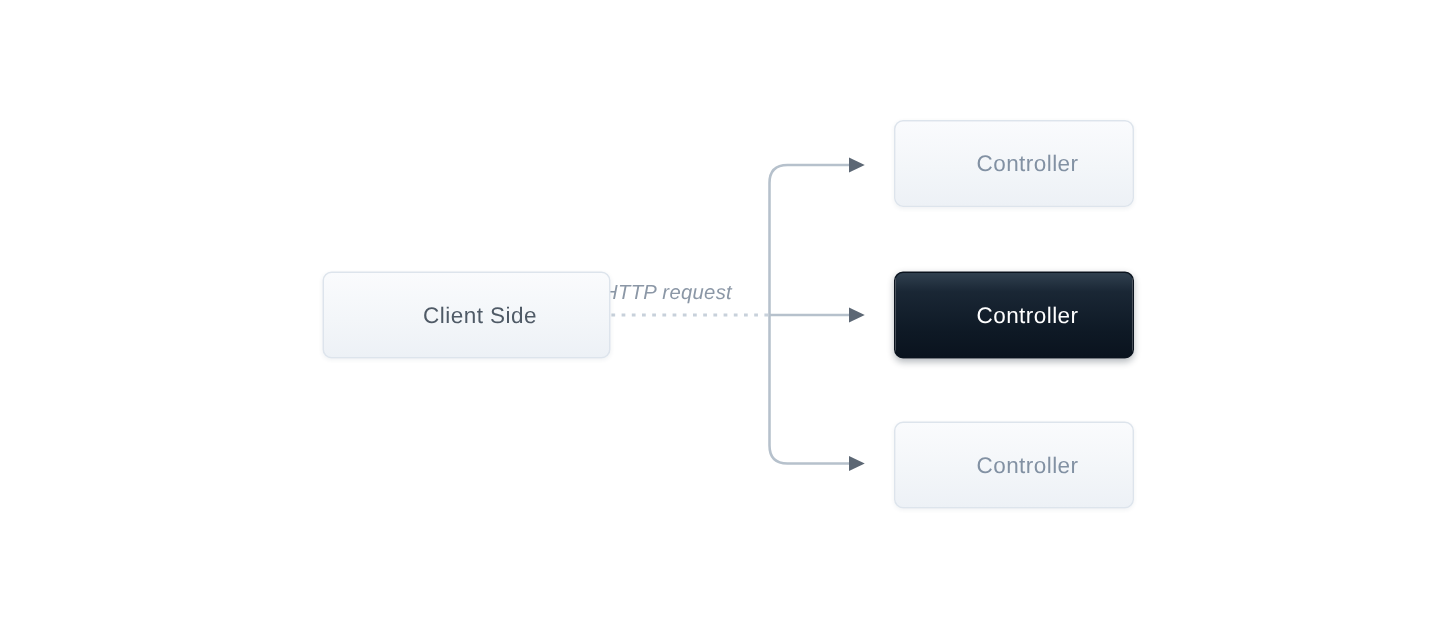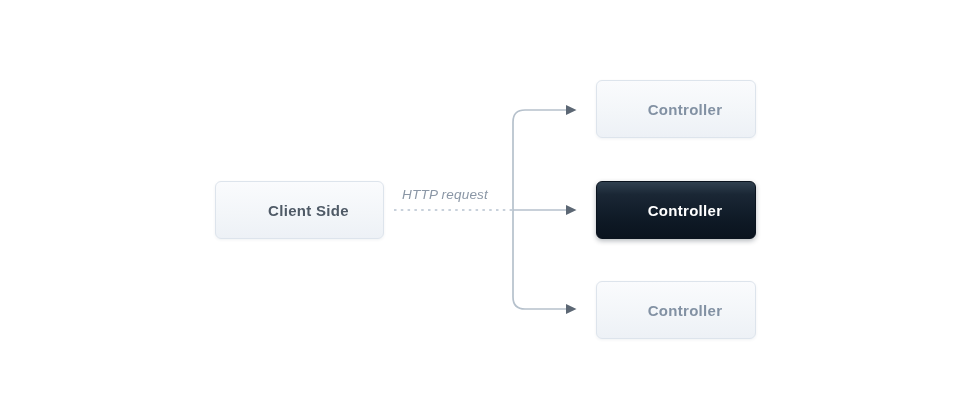--- a/index.html
+++ b/index.html
@@ -22,35 +22,35 @@
     width: 970px;
     height: 420px;
   }
   .node {
     position: absolute;
     display: flex;
     align-items: center;
     justify-content: center;
     border-radius: 6px;
     font-size: 15px;
-    font-weight: 700;
+    font-weight: 400;
     letter-spacing: 0.3px;
     box-sizing: border-box;
     padding-left: 18px;
   }
   .node.light {
     background: linear-gradient(180deg, #fafbfd 0%, #f3f6f9 55%, #edf1f6 100%);
     border: 1px solid #dde4ec;
     box-shadow: 0 1px 3px rgba(45, 66, 94, 0.07);
     color: #8291a3;
   }
   .node.client {
     left: 215px;
     top: 181px;
-    width: 169px;
+    width: 192px;
     height: 58px;
     color: #4f5a66;
   }
   .node.ctrl {
     left: 596px;
     width: 160px;
     height: 58px;
   }
   .node.ctrl-0 { top: 80px; }
   .node.ctrl-1 { top: 181px; }

